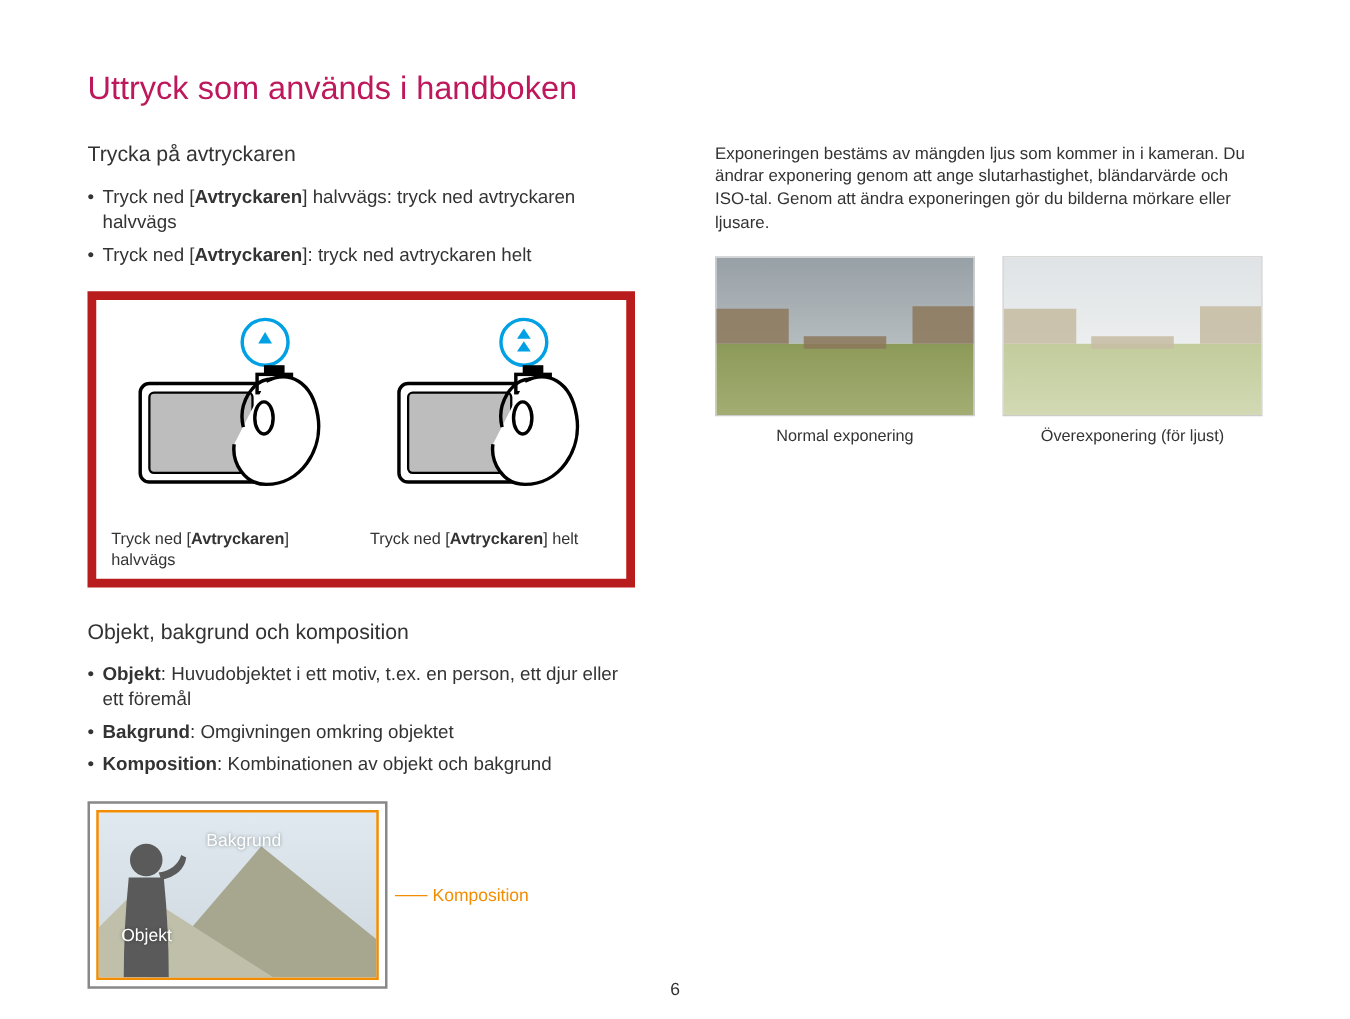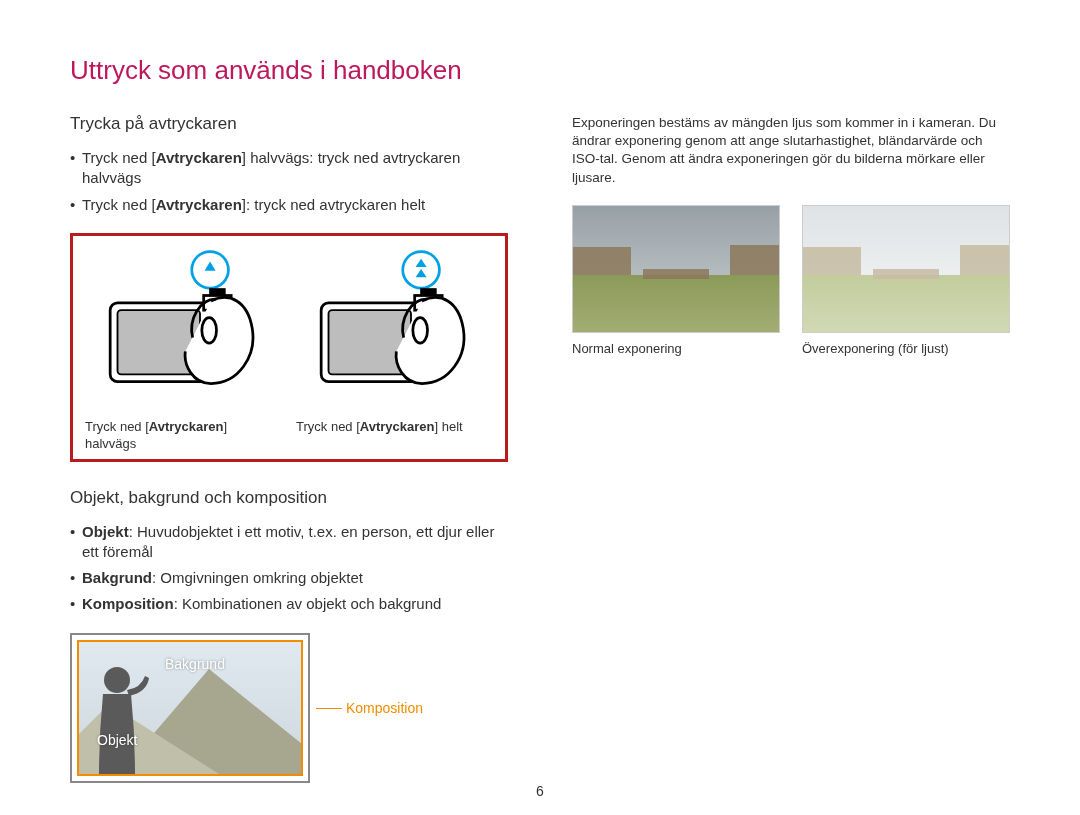--- a/index.html
+++ b/index.html
@@ -45,21 +45,21 @@
     left: 0;
   }
   .body-text {
     font-size: 13.5px;
     line-height: 1.35;
     margin-bottom: 18px;
   }
   b { font-weight: 700; }
 
   .shutter-box {
-    border: 3px solid #b91c1c;
+    border: 7px solid #b91c1c;
     padding: 10px 12px 6px 12px;
     display: flex;
     gap: 14px;
     margin-bottom: 26px;
   }
   .shutter-item { flex: 1; }
   .shutter-diagram {
     height: 165px;
     display: flex;
     align-items: center;
@@ -130,21 +130,21 @@
     position: absolute;
     left: -30px; top: 50%;
     width: 26px; height: 1px;
     background: #f28c00;
   }
 
   .exposure-images {
     display: flex;
     gap: 22px;
   }
-  .expo-item { flex: 1; }
+  .expo-item { flex: 1; text-align: center; }
   .expo-img {
     width: 100%;
     height: 128px;
     border: 1px solid #ccc;
     position: relative;
     overflow: hidden;
   }
   .expo-sky-n { position:absolute; inset:0; height:55%; background: linear-gradient(#97a0a6,#b5bcbf); }
   .expo-water-n { position:absolute; top:55%; left:0; right:0; bottom:0; background: linear-gradient(#8c9a59,#a3ad73); }
   .expo-sky-o { position:absolute; inset:0; height:55%; background: linear-gradient(#dfe3e5,#eceeef); }

